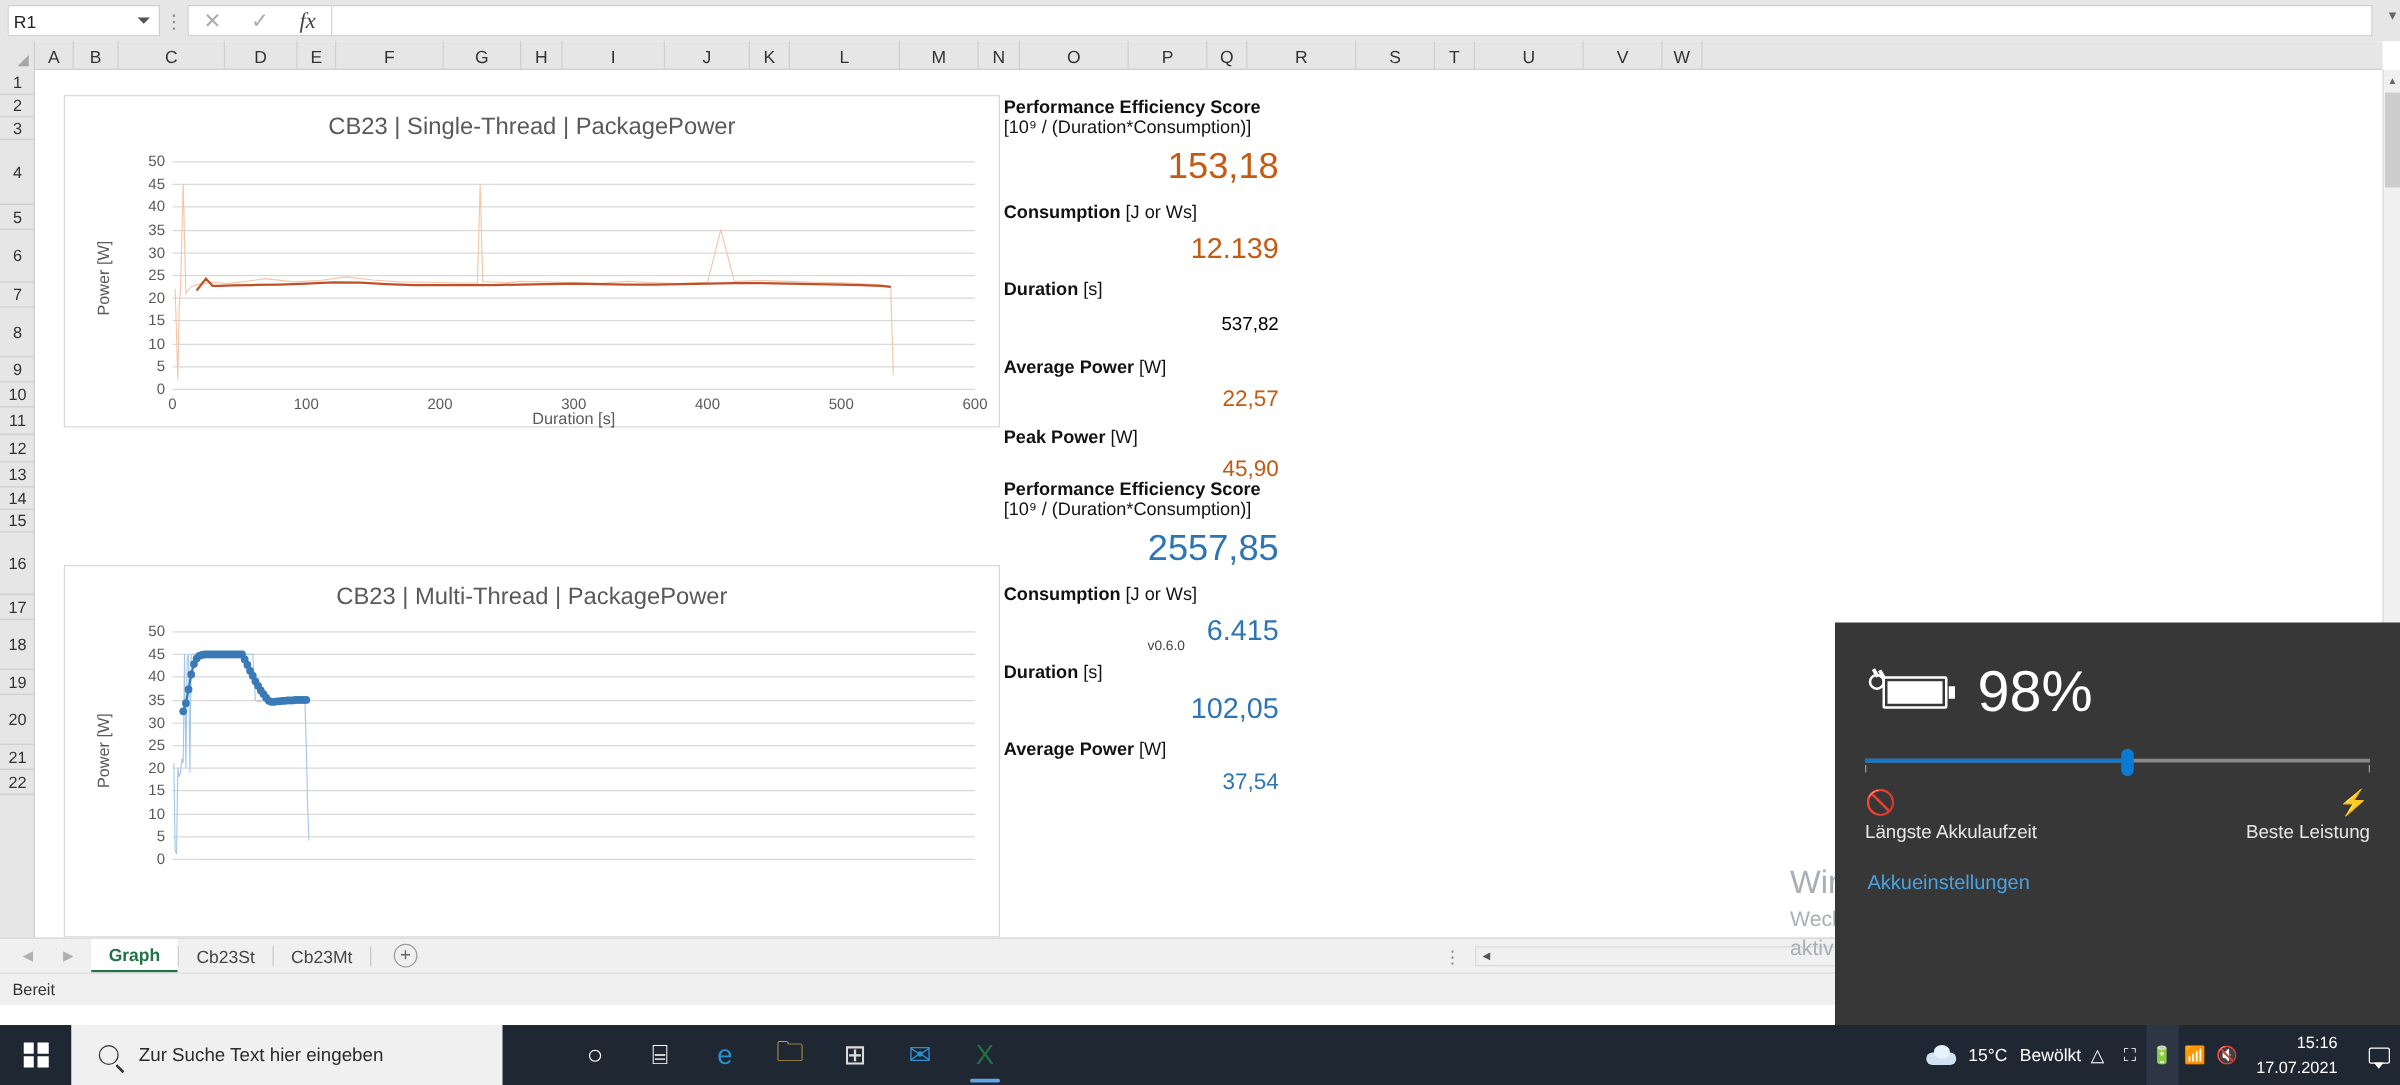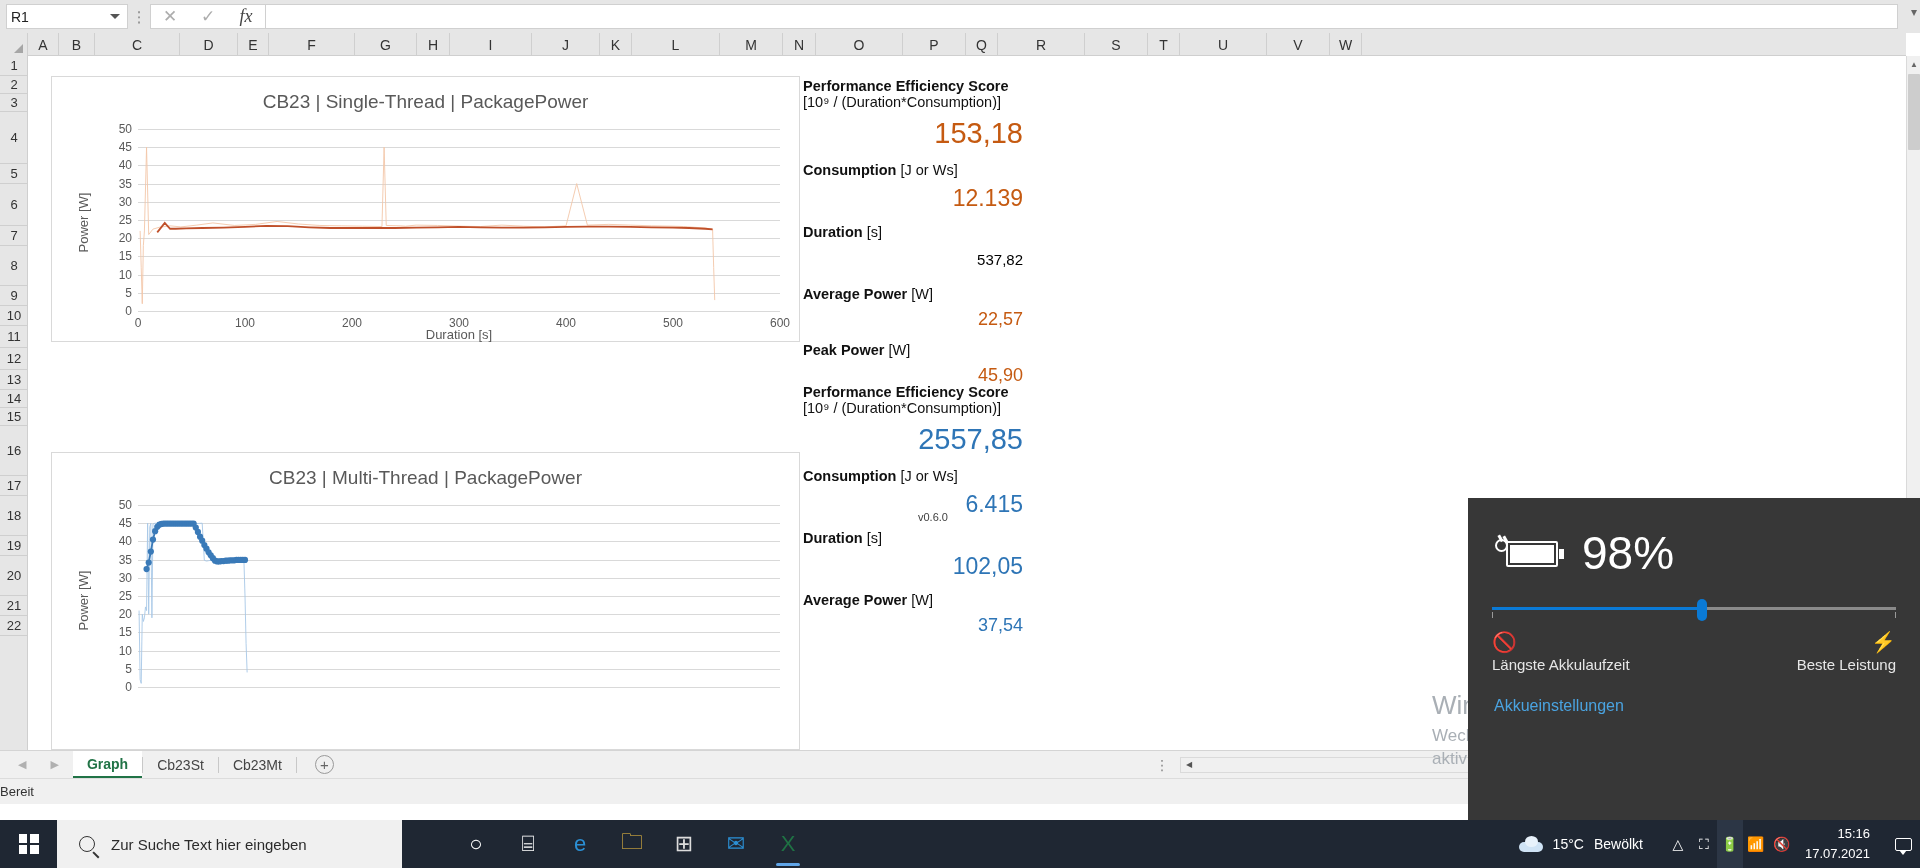--- a/index.html
+++ b/index.html
@@ -105,21 +105,21 @@
   .sb-dots { position: absolute; left: 1155px; color: #888; font-size: 14px; }
   .hscroll { position: absolute; left: 1180px; width: 720px; height: 16px;
     background: #f0f0f0; border: 1px solid #dadada; }
   .hs-arrow { width: 16px; height: 14px; display: flex; align-items: center;
     justify-content: center; color: #555; font-size: 8px; }
 
   
   .statusbar { position: absolute; left: 0; top: 778px; width: 1920px; height: 26px;
     background: #f0f0f0; border-top: 1px solid #dcdcdc;
     display: flex; align-items: center; font-size: 13px; color: #333; }
-  .statusbar .st-text { }
+  .statusbar .st-text { margin-left: 10px; }
 
   
   .watermark { position: absolute; left: 1432px; top: 690px; width: 430px;
     color: #9aa0a6; pointer-events: none; }
   .wm-title { font-size: 26px; color: #a9afb5; }
   .wm-sub { font-size: 17px; color: #a9afb5; line-height: 1.35; margin-top: 4px; }
 
   
   .flyout { position: absolute; left: 1468px; top: 498px; width: 452px; height: 322px;
     background: #373737; color: #fff; }
@@ -164,21 +164,21 @@
   .mag { width: 16px; height: 16px; border: 1.8px solid #333; border-radius: 50%;
     position: relative; margin-right: 16px; }
   .mag::after { content: ""; position: absolute; right: -6px; bottom: -5px;
     width: 8px; height: 1.8px; background: #333; transform: rotate(45deg); }
   .search-ph { font-size: 15px; color: #2b2b2b; }
   .tb-icons { display: flex; align-items: center; gap: 4px; margin-left: 50px; }
   .tb-item { width: 48px; height: 48px; display: flex; align-items: center;
     justify-content: center; position: relative; }
   .tray { position: absolute; right: 0; top: 0; height: 48px; display: flex;
     align-items: center; color: #fff; }
-  .tray-weather { display: flex; align-items: flex-start; gap: 10px; font-size: 14px; margin-right: 22px; }
+  .tray-weather { display: flex; align-items: flex-start; gap: 10px; font-size: 14px; }
   .cloud-ic { width: 24px; height: 16px; position: relative; }
   .cloud-ic::before { content: ""; position: absolute; left: 0; bottom: 0;
     width: 24px; height: 10px; background: #cfe3f5; border-radius: 6px; }
   .cloud-ic::after { content: ""; position: absolute; left: 6px; bottom: 5px;
     width: 13px; height: 11px; background: #e8f2fb; border-radius: 50%; }
   .tray-ic { width: 26px; height: 48px; display: flex; align-items: center;
     justify-content: center; font-size: 14px; color: #fff; }
   .tray-ic.hl { background: #2c3645; }
   .tray-clock { text-align: right; font-size: 13px; line-height: 1.55;
     margin: 0 16px 0 10px; color: #fff; }

